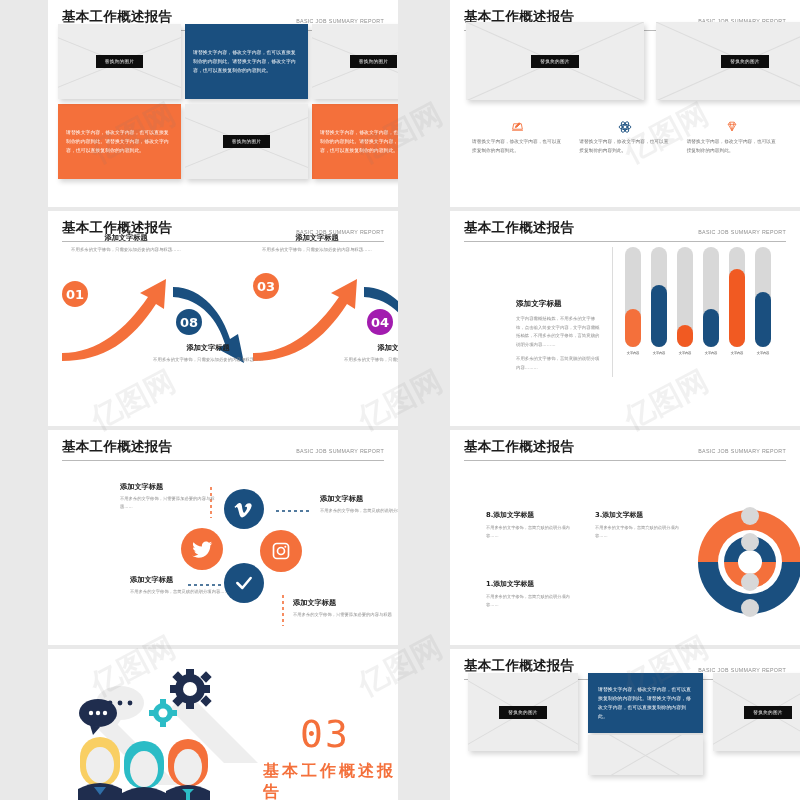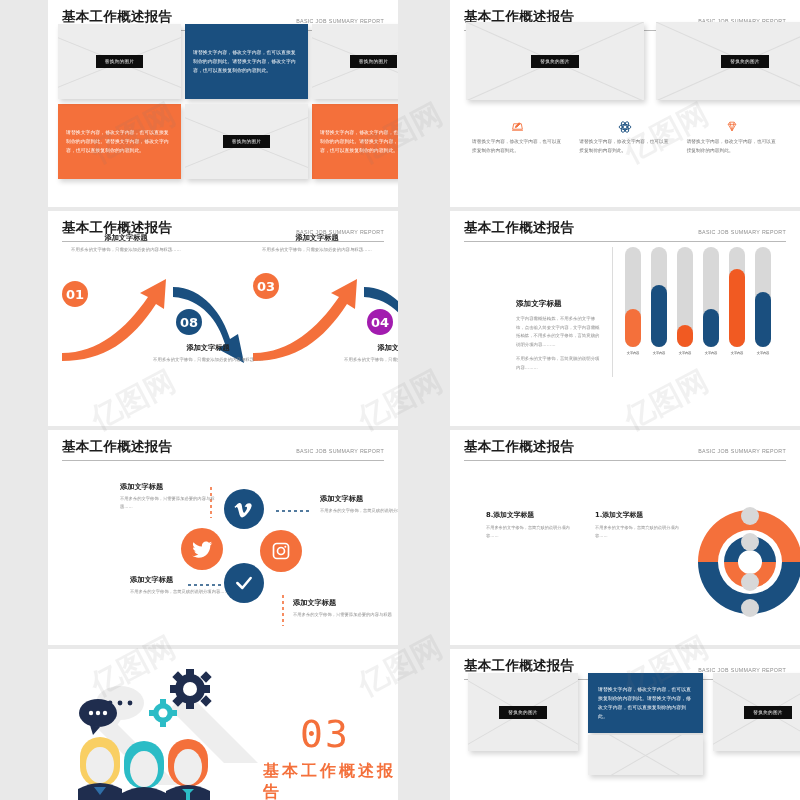--- a/index.html
+++ b/index.html
@@ -359,20 +359,24 @@
   </div>
 
   <div class="slide">
     <div class="hdr">
       <span class="zh">基本工作概述报告</span>
       <span class="en">BASIC JOB SUMMARY REPORT</span>
     </div>
     <div class="s6items">
       <div>
         <h4>8.添加文字标题</h4>
+        <p>不用多余的文字修饰，言简意赅的说明分项内容……</p>
+      </div>
+      <div>
+        <h4>3.添加文字标题</h4>
         <p>不用多余的文字修饰，言简意赅的说明分项内容……</p>
       </div>
       <div>
         <h4>1.添加文字标题</h4>
         <p>不用多余的文字修饰，言简意赅的说明分项内容……</p>
       </div>
     </div>
     <svg style="position:absolute;left:240px;top:72px" width="120" height="120" viewBox="0 0 120 120">
       <path d="M60 8 A52 52 0 0 1 112 60 L92 60 A32 32 0 0 0 60 28 Z" fill="#f4703b"></path>
       <path d="M8 60 A52 52 0 0 1 60 8 L60 28 A32 32 0 0 0 28 60 Z" fill="#f4703b"></path>

